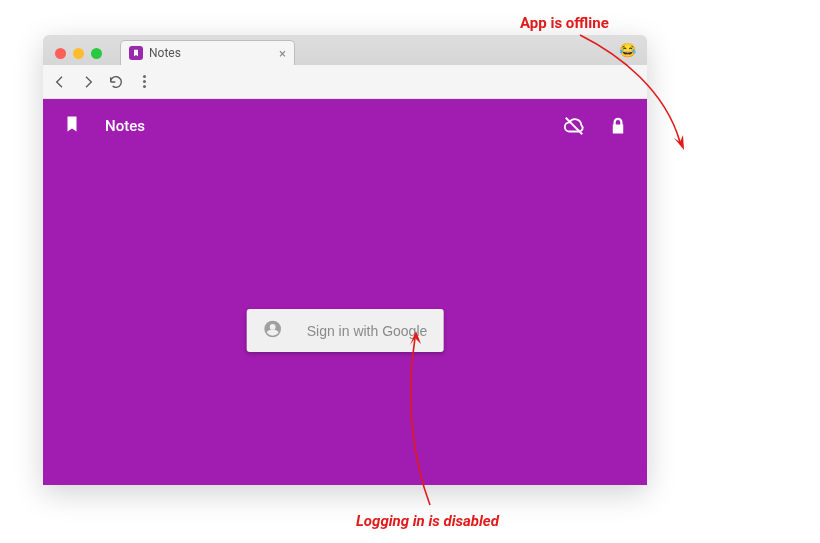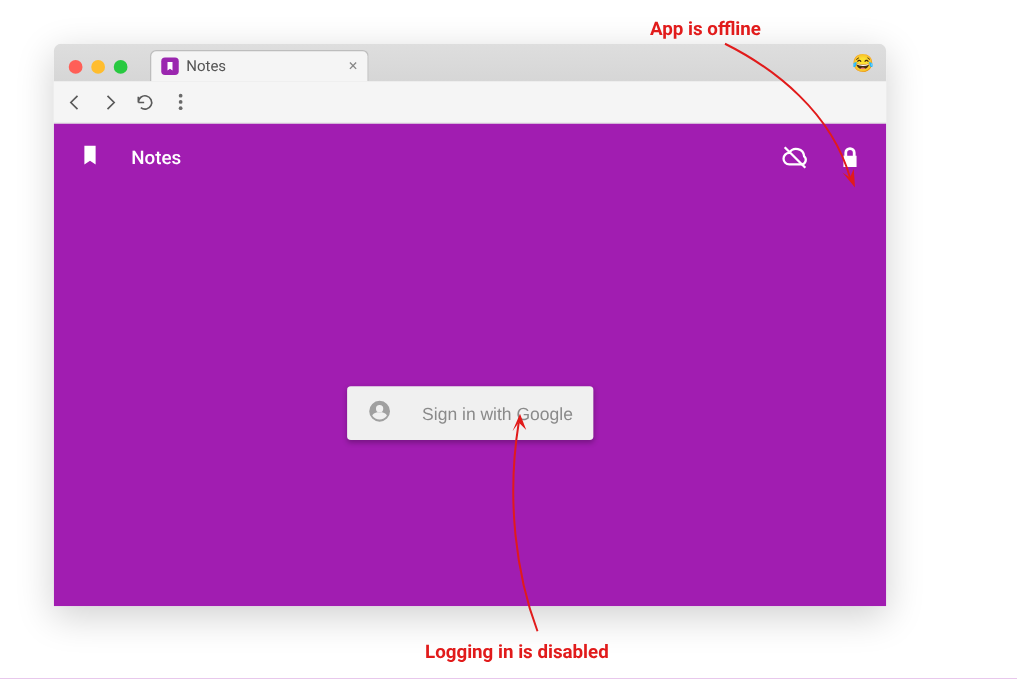--- a/index.html
+++ b/index.html
@@ -8,21 +8,21 @@
     height: 543px;
     background: #fff;
     font-family: -apple-system, BlinkMacSystemFont, "Segoe UI", Roboto, Arial, sans-serif;
     position: relative;
     overflow: hidden;
   }
   .browser {
     position: absolute;
     left: 43px;
     top: 35px;
-    width: 666px;
+    width: 604px;
     height: 450px;
     border-radius: 6px 6px 0 0;
     box-shadow: 0 8px 30px rgba(0,0,0,0.18);
     background: #f5f5f5;
     overflow: hidden;
   }
   .tab-strip {
     height: 30px;
     background: linear-gradient(#dedede, #d6d6d6);
     display: flex;
@@ -151,21 +151,21 @@
   }
   .signin-btn .acct svg { width: 20px; height: 20px; fill: #a0a0a0; }
 
   .annot {
     position: absolute;
     color: #e11b1b;
     font-weight: 700;
     font-size: 15px;
   }
   .annot-offline { left: 520px; top: 14px; }
-  .annot-login { left: 340px; top: 512px; }
+  .annot-login { left: 356px; top: 512px; font-style: italic; }
 
   .arrow { position: absolute; pointer-events: none; }
   .arrow path { fill: none; stroke: #e11b1b; stroke-width: 1.6; }
   .arrow .head { fill: #e11b1b; stroke: none; }
 </style>
 </head>
 <body>
 
 <div class="browser">
 

